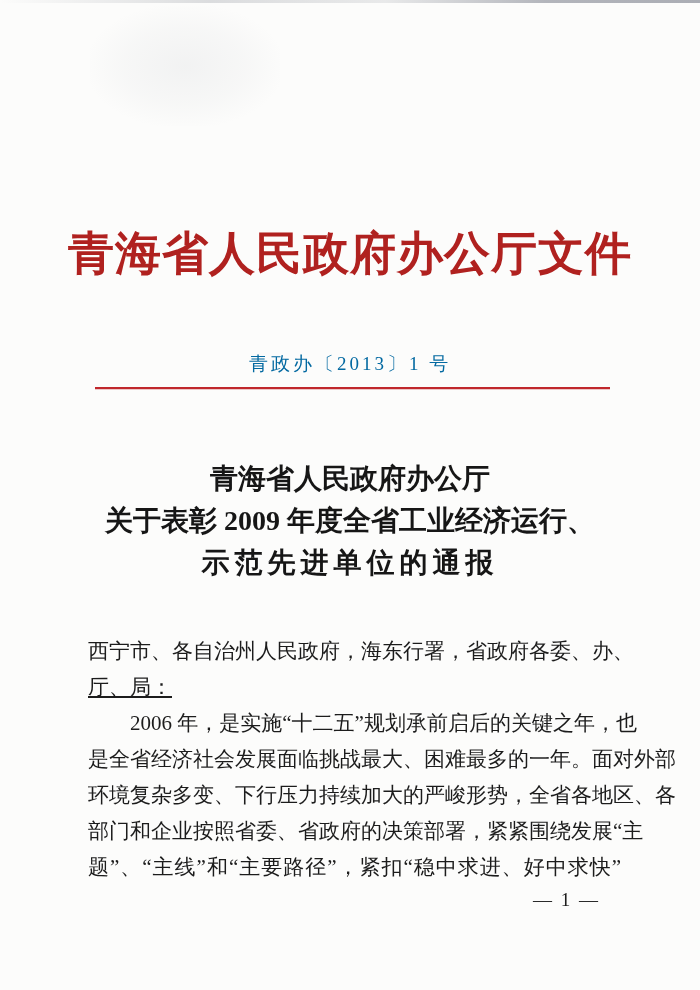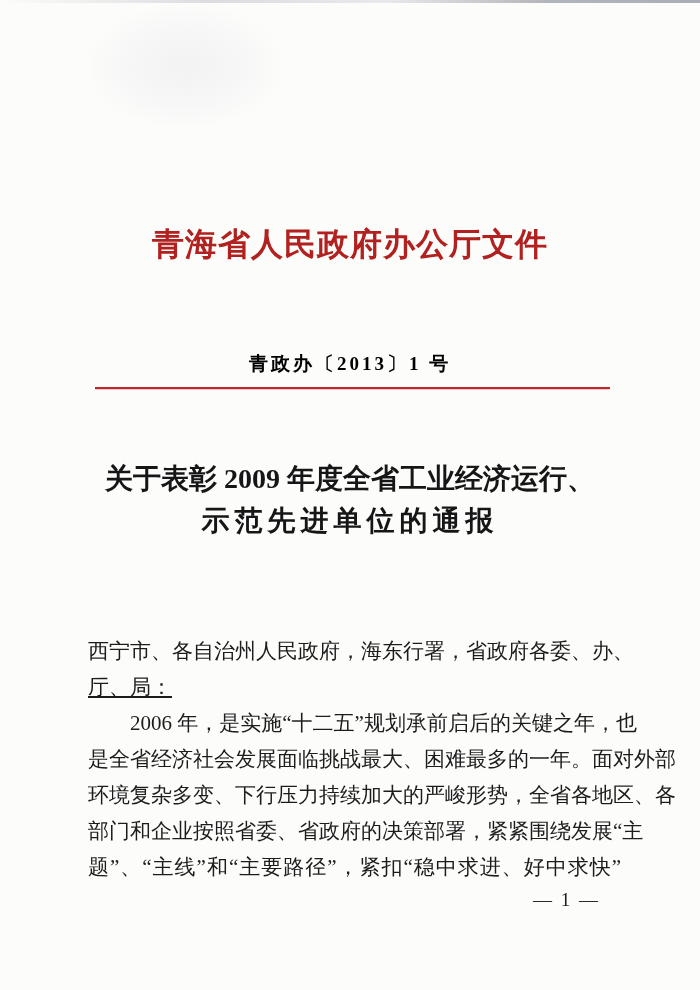--- a/index.html
+++ b/index.html
@@ -36,38 +36,37 @@
       rgba(150,155,165,0.10) 0%,
       rgba(150,155,165,0.05) 45%,
       rgba(150,155,165,0) 75%);
   }
   .header-title {
     position: absolute;
     top: 224px;
     left: 0;
     width: 100%;
     text-align: center;
-    font-size: 32px;
+    font-size: 46px;
     font-weight: bold;
     letter-spacing: 1px;
     color: #b0211f;
     line-height: 1.3;
     white-space: nowrap;
   }
   .doc-number {
     position: absolute;
     top: 351px;
     left: 0;
     width: 100%;
     text-align: center;
     font-size: 19px;
     letter-spacing: 3px;
-    color: #000000;
+    color: #0369a1;
     white-space: nowrap;
-    font-weight: bold;
   }
   .red-divider {
     position: absolute;
     top: 387px;
     left: 95px;
     width: 515px;
     height: 2px;
     background: #c0272c;
     box-shadow: 0 1px 0 rgba(192,39,44,0.25);
   }
@@ -124,20 +123,21 @@
   <div class="scan-artifact-top"></div>
   <div class="scan-smudge"></div>
 
   <div class="header-title">青海省人民政府办公厅文件</div>
 
   <div class="doc-number">青政办〔2013〕1 号</div>
 
   <div class="red-divider"></div>
 
   <div class="doc-title">
+    <div class="t-line">青海省人民政府办公厅</div>
     <div class="t-line">关于表彰 2009 年度全省工业经济运行、</div>
     <div class="t-line spaced">示范先进单位的通报</div>
   </div>
 
   <div class="body-block">
     <div class="body-line">西宁市、各自治州人民政府，海东行署，省政府各委、办、</div>
     <div class="body-line short">厅、局：</div>
     <div class="body-line indent">2006 年，是实施“十二五”规划承前启后的关键之年，也</div>
     <div class="body-line">是全省经济社会发展面临挑战最大、困难最多的一年。面对外部</div>
     <div class="body-line">环境复杂多变、下行压力持续加大的严峻形势，全省各地区、各</div>

